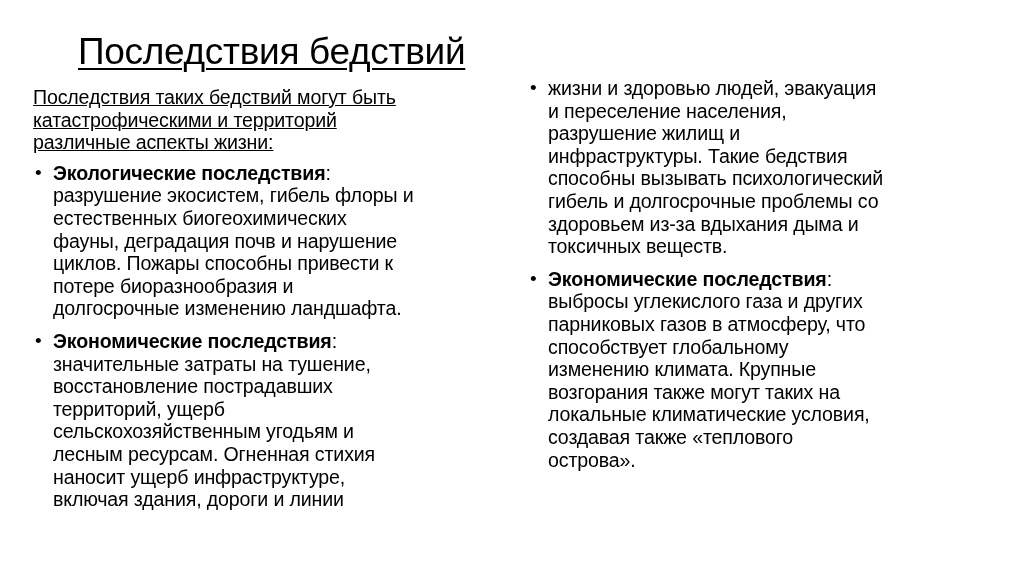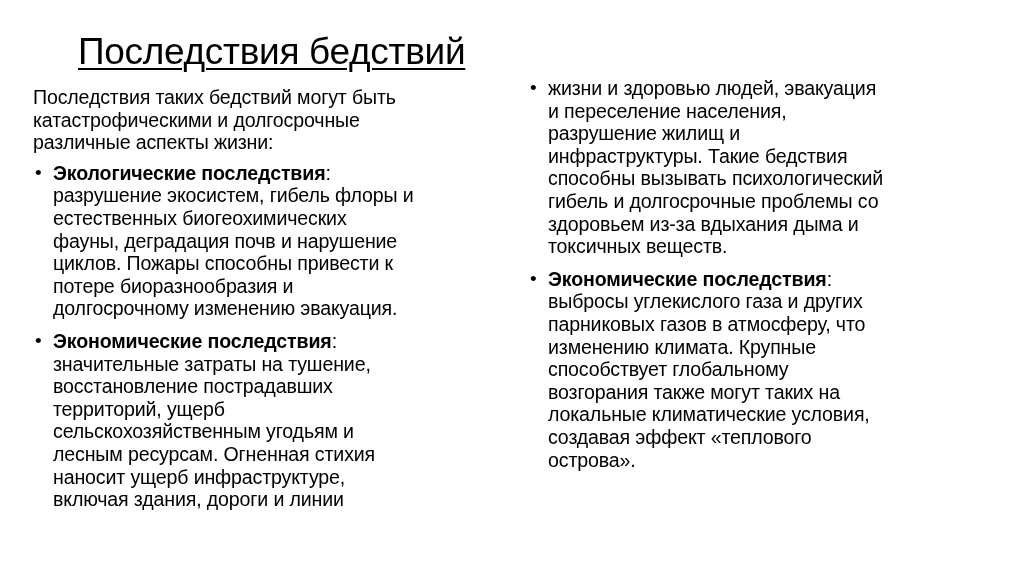--- a/index.html
+++ b/index.html
@@ -46,20 +46,21 @@
       width: 470px;
     }
     .col-right {
       left: 528px;
       top: 77px;
       width: 440px;
     }
     .intro {
       margin: 0 0 8px 0;
       padding: 0;
+      text-decoration: underline;
     }
     .bullets {
       list-style: none;
       margin: 0;
       padding: 0;
     }
     .bullet-item {
       position: relative;
       padding-left: 20px;
       margin: 0 0 10px 0;
@@ -78,34 +79,34 @@
 </head>
 <body>
 
 <div class="slide">
 
   <div class="title">Последствия бедствий</div>
 
   <div class="col col-left">
     <div class="intro">
       <span class="line">Последствия таких бедствий могут быть</span>
-      <span class="line">катастрофическими и долгосрочные</span>
+      <span class="line">катастрофическими и территорий</span>
       <span class="line">различные аспекты жизни:</span>
     </div>
 
     <ul class="bullets">
       <li class="bullet-item">
         <span class="bullet-dot">•</span>
         <span class="line"><span class="bullet-term">Экологические последствия</span><span>:</span><span></span></span>
         <span class="line">разрушение экосистем, гибель флоры и</span>
         <span class="line">естественных биогеохимических</span>
         <span class="line">фауны, деградация почв и нарушение</span>
         <span class="line">циклов. Пожары способны привести к</span>
         <span class="line">потере биоразнообразия и</span>
-        <span class="line">долгосрочному изменению эвакуация.</span>
+        <span class="line">долгосрочные изменению ландшафта.</span>
       </li>
       <li class="bullet-item">
         <span class="bullet-dot">•</span>
         <span class="line"><span class="bullet-term">Экономические последствия</span><span>:</span><span></span></span>
         <span class="line">значительные затраты на тушение,</span>
         <span class="line">восстановление пострадавших</span>
         <span class="line">территорий, ущерб</span>
         <span class="line">сельскохозяйственным угодьям и</span>
         <span class="line">лесным ресурсам. Огненная стихия</span>
         <span class="line">наносит ущерб инфраструктуре,</span>
@@ -125,23 +126,23 @@
         <span class="line">способны вызывать психологический</span>
         <span class="line">гибель и долгосрочные проблемы со</span>
         <span class="line">здоровьем из-за вдыхания дыма и</span>
         <span class="line">токсичных веществ.</span>
       </li>
       <li class="bullet-item">
         <span class="bullet-dot">•</span>
         <span class="line"><span class="bullet-term">Экономические последствия</span><span>:</span><span></span></span>
         <span class="line">выбросы углекислого газа и других</span>
         <span class="line">парниковых газов в атмосферу, что</span>
+        <span class="line">способствует глобальному</span>
         <span class="line">изменению климата. Крупные</span>
-        <span class="line">способствует глобальному</span>
         <span class="line">возгорания также могут таких на</span>
         <span class="line">локальные климатические условия,</span>
-        <span class="line">создавая эффект «теплового</span>
+        <span class="line">создавая также «теплового</span>
         <span class="line">острова».</span>
       </li>
     </ul>
   </div>
 
 </div>
 
 </body></html>

